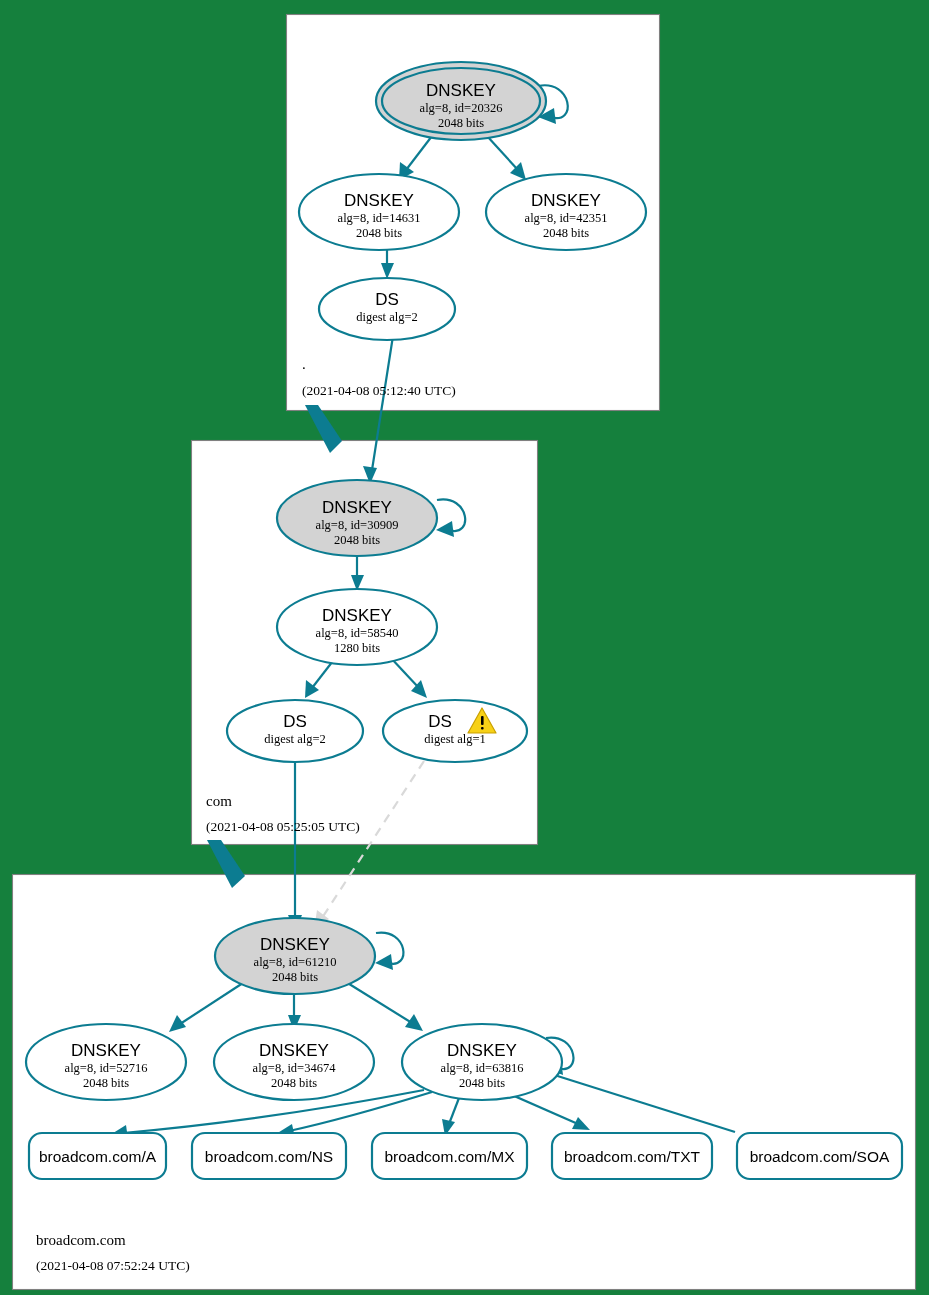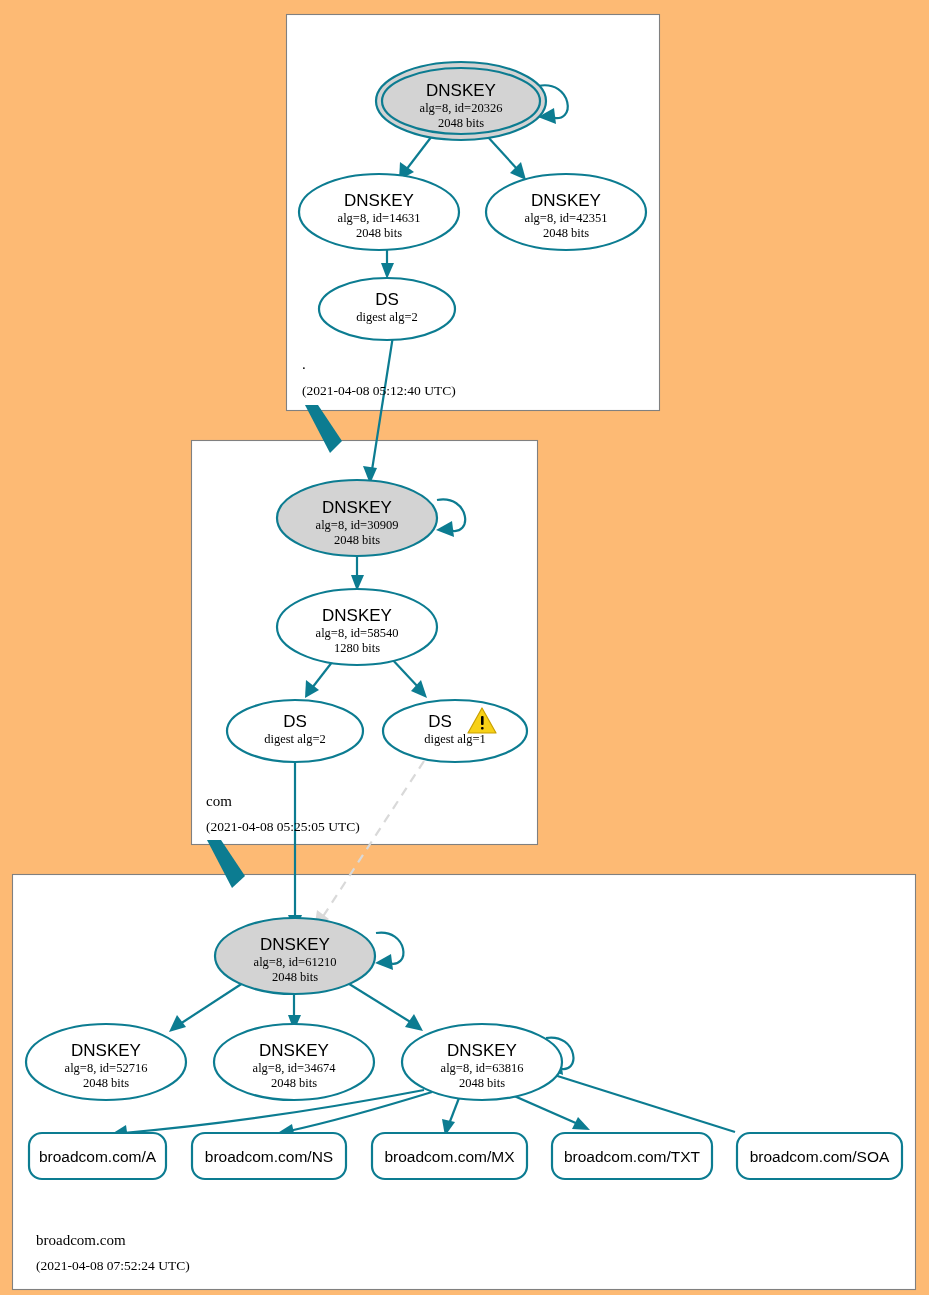--- a/index.html
+++ b/index.html
@@ -4,21 +4,21 @@
 <style>
   html, body {
     margin: 0;
     padding: 0;
     background: #ffffff;
   }
   #canvas {
     position: relative;
     width: 929px;
     height: 1295px;
-    background: #fdba74;
+    background: #15803d;
     overflow: hidden;
     font-family: "Liberation Sans", sans-serif;
   }
   #graph {
     position: absolute;
     left: 0;
     top: 0;
     width: 929px;
     height: 1299px;
   }

